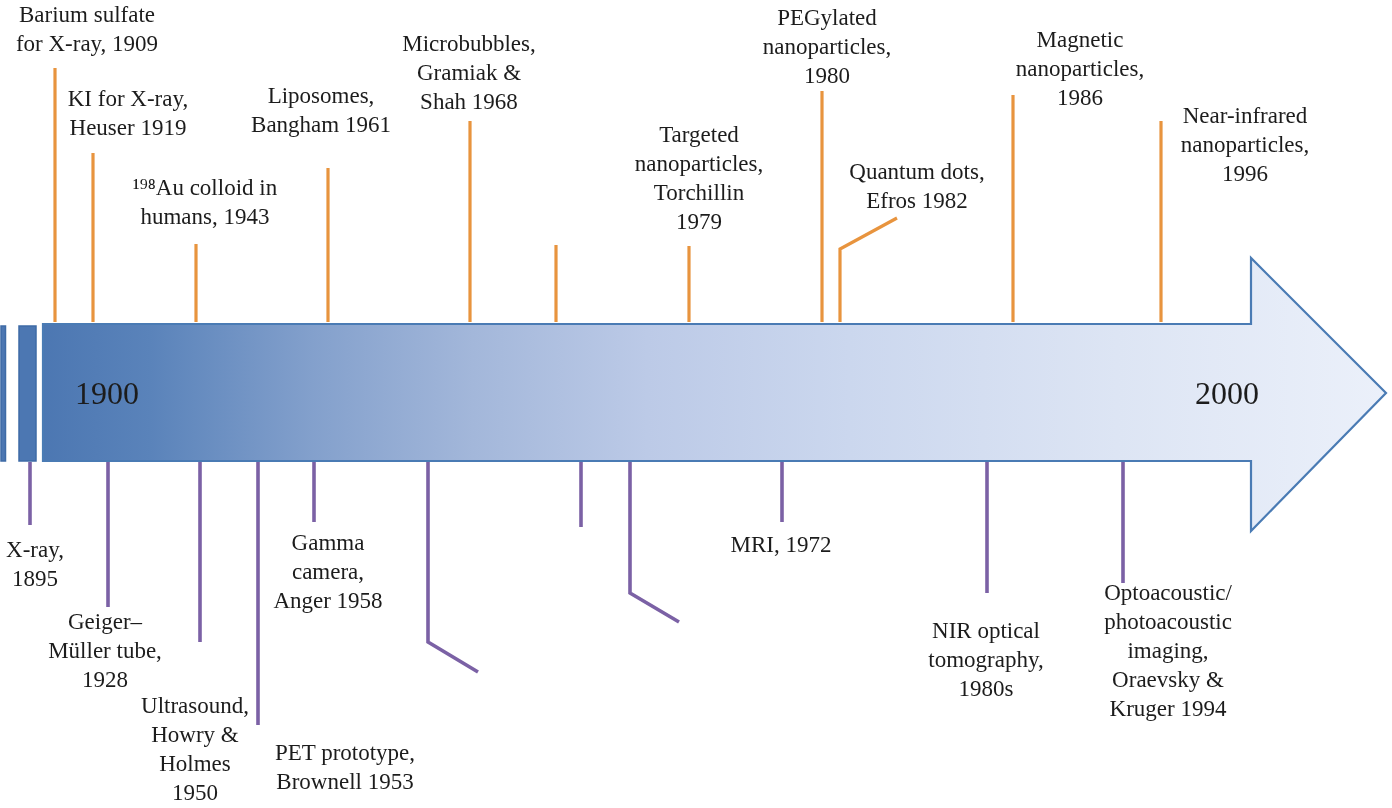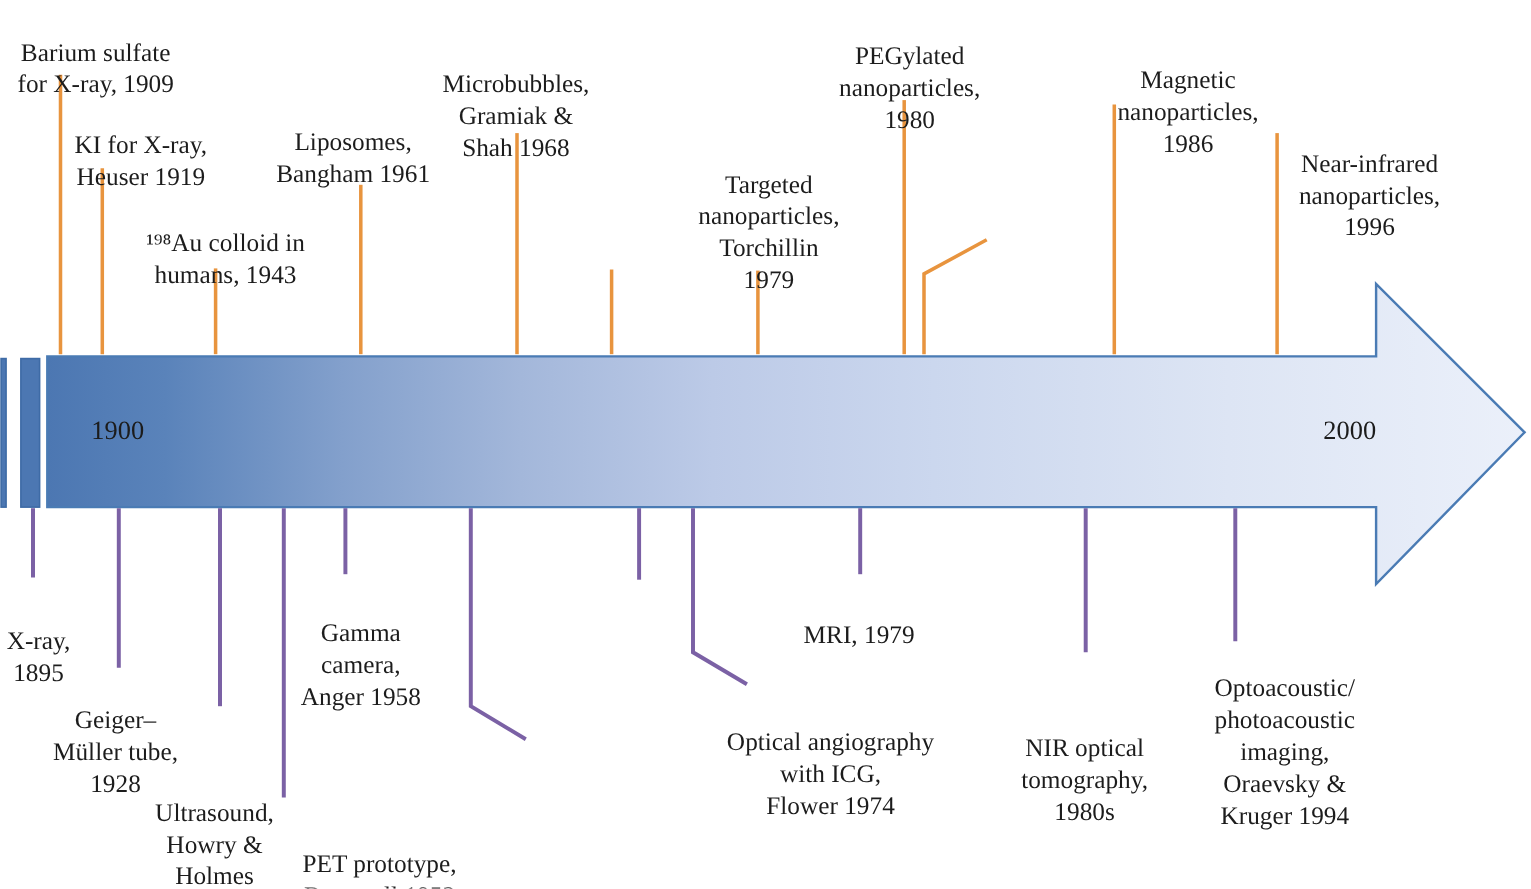--- a/index.html
+++ b/index.html
@@ -5,25 +5,25 @@
   html,body{margin:0;padding:0;background:#fff;}
   .stage{
     position:relative;width:1392px;height:808px;background:var(--c-background,#fff);
     font-family:"Liberation Serif","DejaVu Serif",serif;color:var(--c-text,#1c1c1c);
     overflow:hidden;
   }
   .layer{position:absolute;left:0;top:0;width:1392px;height:808px;}
   .evt{
     position:absolute;transform:translateX(-50%);
     text-align:center;white-space:pre-line;
-    font-size:23px;line-height:29px;margin-top:33px;
+    font-size:23px;line-height:29px;
   }
   .era{
     position:absolute;transform:translate(-50%,-50%);
-    font-size:24px;white-space:nowrap;
+    font-size:32px;white-space:nowrap;
   }
   .tick-top{stroke:var(--c-event_tick_top,#E8943E);stroke-width:3.2;fill:none;}
   .tick-bottom{stroke:var(--c-event_tick_bottom,#7B61A5);stroke-width:3.6;fill:none;}
   .arrow-shape{fill:url(#bodyGrad);stroke:var(--c-arrow_outline,#4A7BB4);stroke-width:2.2;}
   .break-bar{fill:var(--c-arrow_gradient_start,#4C77B2);stroke:#3E6BA6;stroke-width:1.5;}
 </style>
 </head>
 <body>
 
 <div class="stage">
@@ -86,20 +86,22 @@
   <div class="evt" style="left:469px;top:29px">Microbubbles,
 Gramiak &amp;
 Shah 1968</div>
   <div class="evt" style="left:699px;top:120px">Targeted
 nanoparticles,
 Torchillin
 1979</div>
   <div class="evt" style="left:827px;top:3px">PEGylated
 nanoparticles,
 1980</div>
+  <div class="evt" style="left:917px;top:157px">Quantum dots,
+Efros 1982</div>
   <div class="evt" style="left:1080px;top:25px">Magnetic
 nanoparticles,
 1986</div>
   <div class="evt" style="left:1245px;top:101px">Near-infrared
 nanoparticles,
 1996</div>
 
   <div class="evt" style="left:35px;top:535px">X-ray,
 1895</div>
   <div class="evt" style="left:105px;top:607px">Geiger–
@@ -107,25 +109,22 @@
 1928</div>
   <div class="evt" style="left:195px;top:691px">Ultrasound,
 Howry &amp;
 Holmes
 1950</div>
   <div class="evt" style="left:345px;top:738px">PET prototype,
 Brownell 1953</div>
   <div class="evt" style="left:328px;top:528px">Gamma
 camera,
 Anger 1958</div>
-  <div class="evt" style="left:755px;top:627px">Optical angiography
-with ICG,
-Flower 1974</div>
-  <div class="evt" style="left:781px;top:530px">MRI, 1979</div>
-  <div class="evt" style="left:986px;top:632px">NIR optical
+  <div class="evt" style="left:781px;top:530px">MRI, 1972</div>
+  <div class="evt" style="left:986px;top:616px">NIR optical
 tomography,
 1980s</div>
   <div class="evt" style="left:1168px;top:578px">Optoacoustic/
 photoacoustic
 imaging,
 Oraevsky &amp;
 Kruger 1994</div>
 
 </div>
 

